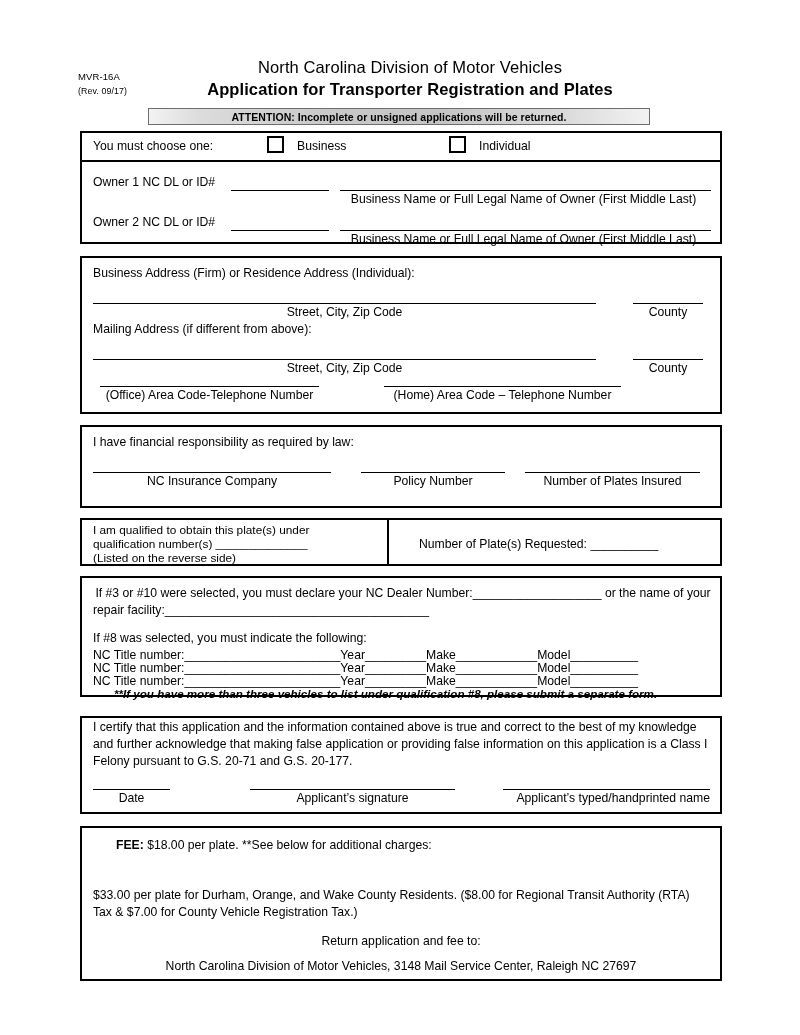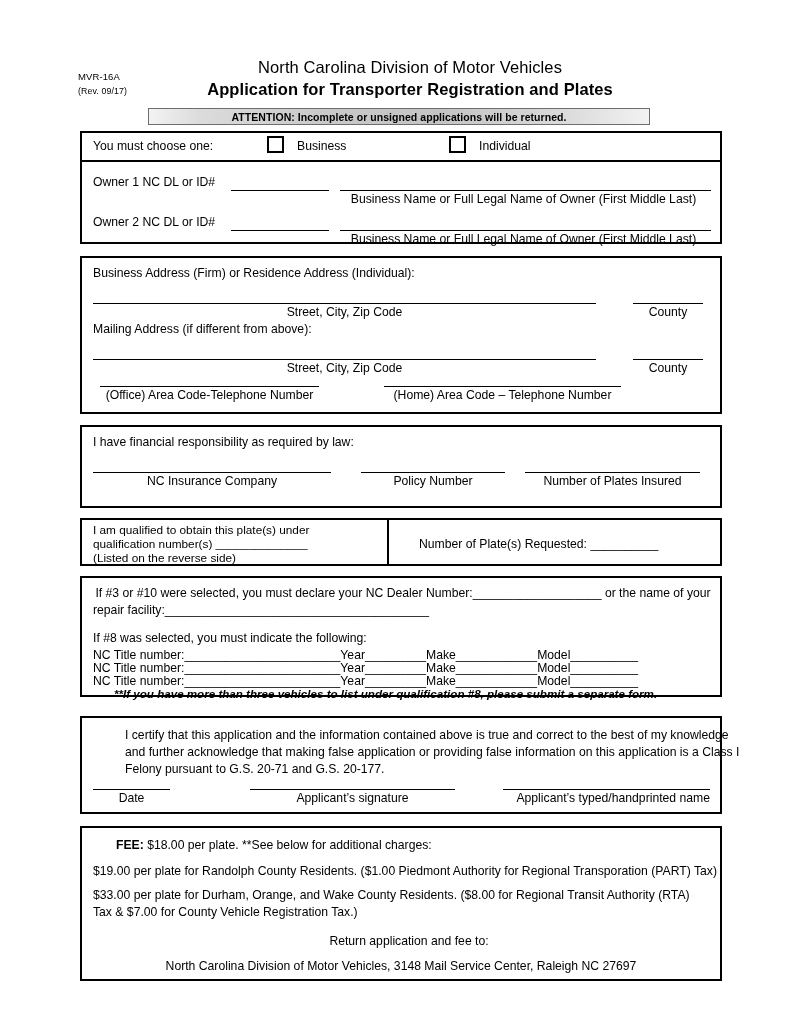--- a/index.html
+++ b/index.html
@@ -261,37 +261,36 @@
     </div>
 
     <div class="para" style="left:11px; top:95px;">
       <span>NC Title number:</span><span>_______________________</span><span>Year</span><span>_________</span><span>Make</span><span>____________</span><span>Model</span><span>__________</span>
     </div>
 
     <div class="para italic bold" style="left:32px; top:108px; font-size:11.6px;">**If you have more than three vehicles to list under qualification #8, please submit a separate form.</div>
   </div>
 
   <div class="box" id="box-certify">
-    <div class="para" style="left:11px; top:9px; width:620px;margin-left:32px;">I certify that this application and the information contained above is true and correct to the best of my knowledge and further acknowledge that making false application or providing false information on this application is a Class I Felony pursuant to G.S. 20-71 and G.S. 20-177.</div>
+    <div class="para" style="left:11px; top:1px; width:620px;">I certify that this application and the information contained above is true and correct to the best of my knowledge and further acknowledge that making false application or providing false information on this application is a Class I Felony pursuant to G.S. 20-71 and G.S. 20-177.</div>
 
     <span class="rule" style="left:11px; top:71px; width:77px;"></span>
     <span class="caption" style="left:11px; top:73px; width:77px; text-align:center;">Date</span>
 
     <span class="rule" style="left:168px; top:71px; width:205px;"></span>
     <span class="caption" style="left:168px; top:73px; width:205px; text-align:center;">Applicant’s signature</span>
 
     <span class="rule" style="left:421px; top:71px; width:207px;"></span>
     <span class="caption" style="left:421px; top:73px; width:207px; text-align:right;">Applicant’s typed/handprinted name</span>
   </div>
 
   <div class="box" id="box-fee">
     <div class="para" style="left:26px; top:9px;margin-left:8px;">
       <span class="bold">FEE:</span><span>  $18.00 per plate.  **See below for additional charges:</span>
     </div>
-    <div class="para" style="left:11px; top:35px;">$19.00 per plate for Randolph County Residents. ($1.00 Piedmont Authority for Regional Transporation (PART) Tax)</div>
     <div class="para" style="left:11px; top:59px;">$33.00 per plate for Durham, Orange, and Wake County Residents. ($8.00 for Regional Transit Authority (RTA)</div>
     <div class="para" style="left:11px; top:76px;">Tax &amp; $7.00 for County Vehicle Registration Tax.)</div>
 
-    <div class="center-text" style="top:106px;margin-left:8px;">Return application and fee to:</div>
+    <div class="center-text" style="top:106px;">Return application and fee to:</div>
     <div class="center-text" style="top:131px;">North Carolina Division of Motor Vehicles, 3148 Mail Service Center, Raleigh NC 27697</div>
   </div>
 
 </div>
 
 </body></html>

